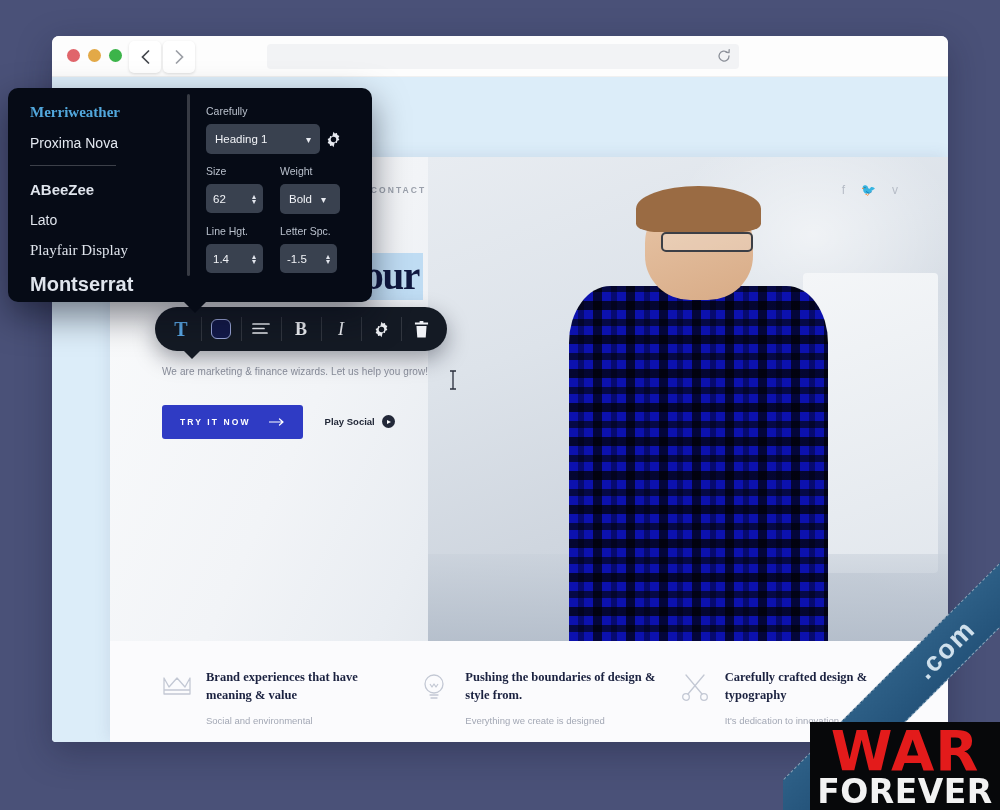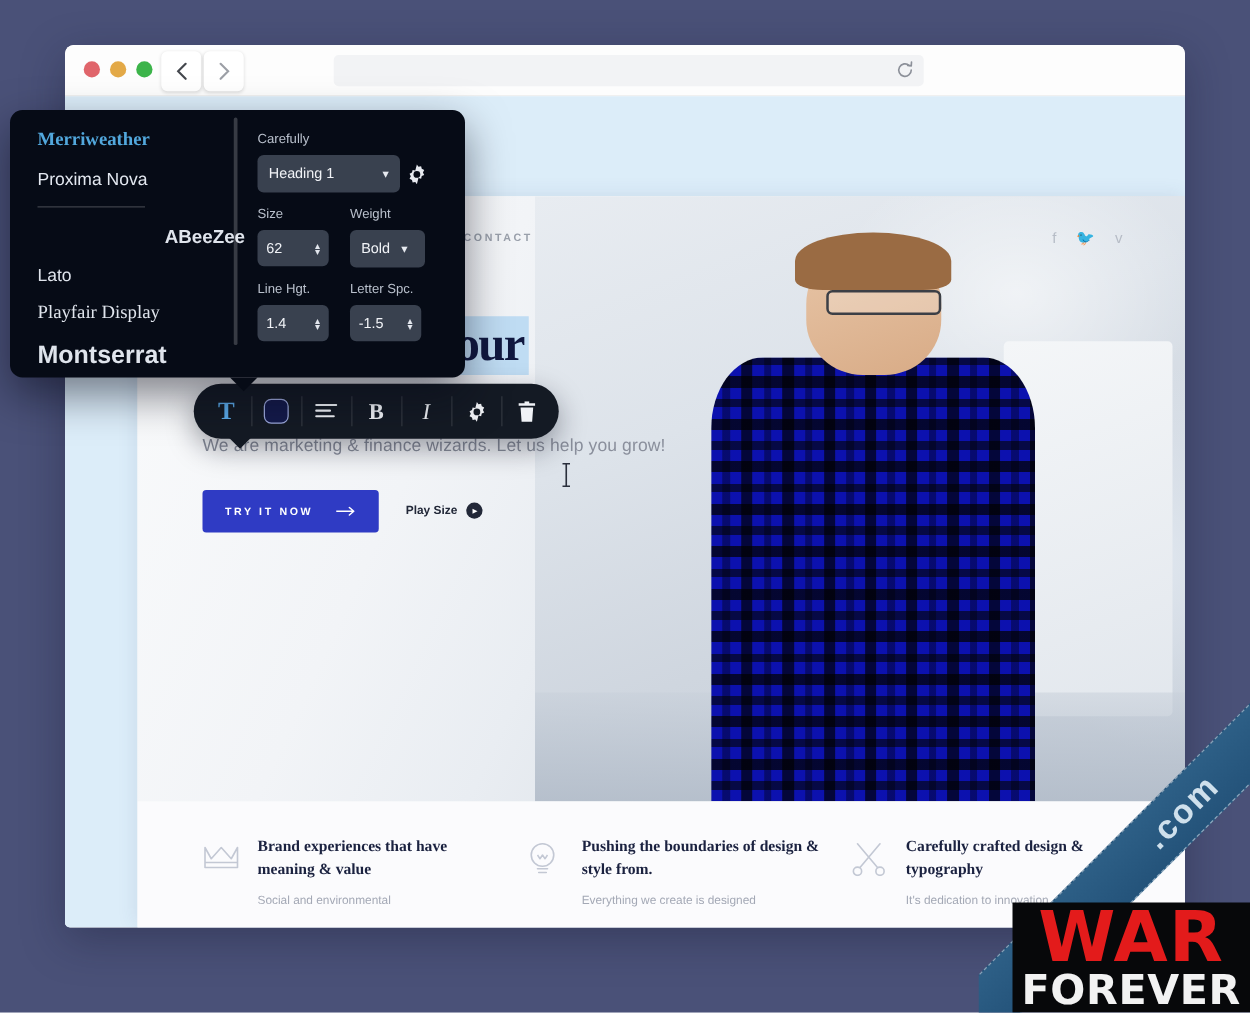--- a/index.html
+++ b/index.html
@@ -119,21 +119,21 @@
     font-size: 39px; font-weight: 700; color: #101840;
     letter-spacing: -1.2px; line-height: 1.12;
     background: #bfdcf3; padding: 1px 4px 2px 4px;
   }
   .headline-line2 {
     font-family: "Liberation Serif", serif;
     font-size: 36px; font-style: italic; font-weight: 700;
     color: #d43a57; letter-spacing: -1px; margin-top: 6px;
   }
   .subhead {
-    margin-top: 0; font-size: 14px; color: #8a8f9c; letter-spacing: .1px;
+    margin-top: 18px; font-size: 10px; color: #8a8f9c; letter-spacing: .1px;
   }
   .cta-row { margin-top: 28px; display: flex; align-items: center; gap: 22px; }
   .cta-btn {
     background: #2f3bc4; color: #fff; font-size: 8.5px; font-weight: 700;
     letter-spacing: 2.1px; padding: 12px 18px; border-radius: 3px;
     display: flex; align-items: center; gap: 18px;
   }
   .play { display: flex; align-items: center; gap: 7px; color: #222838;
           font-size: 9.5px; font-weight: 700; }
   .play-circle {
@@ -198,21 +198,21 @@
   .typanel-tail {
     position: absolute; left: 176px; bottom: -11px;
     border-left: 11px solid transparent; border-right: 11px solid transparent;
     border-top: 11px solid #060b16;
   }
   .fontlist { width: 188px; padding: 16px 0 0 22px; position: relative; }
   .font-item { font-size: 13.5px; color: #dfe4ec; margin-bottom: 14px; }
   .font-item.active { color: #52a8dd; font-family: "Liberation Serif", serif;
                       font-weight: 700; font-size: 15px; }
   .font-item.f-proxima { font-size: 14px; color: #e3e8f0; }
-  .font-item.f-abeezee { font-weight: 700; font-size: 15px; text-align: right; }
+  .font-item.f-abeezee { font-weight: 700; font-size: 15px; }
   .font-item.f-lato { font-size: 14px; }
   .font-item.f-playfair { font-family: "Liberation Serif", serif; font-size: 15px; }
   .font-item.f-montserrat { font-weight: 700; font-size: 20px; }
   .font-div {
     width: 86px; height: 1px; background: rgba(255,255,255,.22); margin: 0 0 15px 0;
   }
   .fontscroll {
     position: absolute; right: 6px; top: 6px; width: 3px; height: 182px;
     background: rgba(255,255,255,.2); border-radius: 2px;
   }
@@ -339,21 +339,21 @@
           <div class="headline-line2">Brand Reputation</div>
           <div class="subhead">We are marketing &amp; finance wizards. Let us help you grow!</div>
           <div class="cta-row">
             <div class="cta-btn">
               <span>TRY IT NOW</span>
               <svg width="16" height="8" viewBox="0 0 16 8">
                 <path d="M0 4 H14 M10.5 1 L14 4 L10.5 7" stroke="#fff" stroke-width="1.2" fill="none" stroke-linecap="round" stroke-linejoin="round"></path>
               </svg>
             </div>
             <div class="play">
-              <span>Play Size</span>
+              <span>Play Social</span>
               <span class="play-circle"></span>
             </div>
           </div>
         </div>
       </div>
 
       <div class="features">
         <div class="feature">
           <div class="feat-icon">
             <svg width="30" height="26" viewBox="0 0 30 26">

